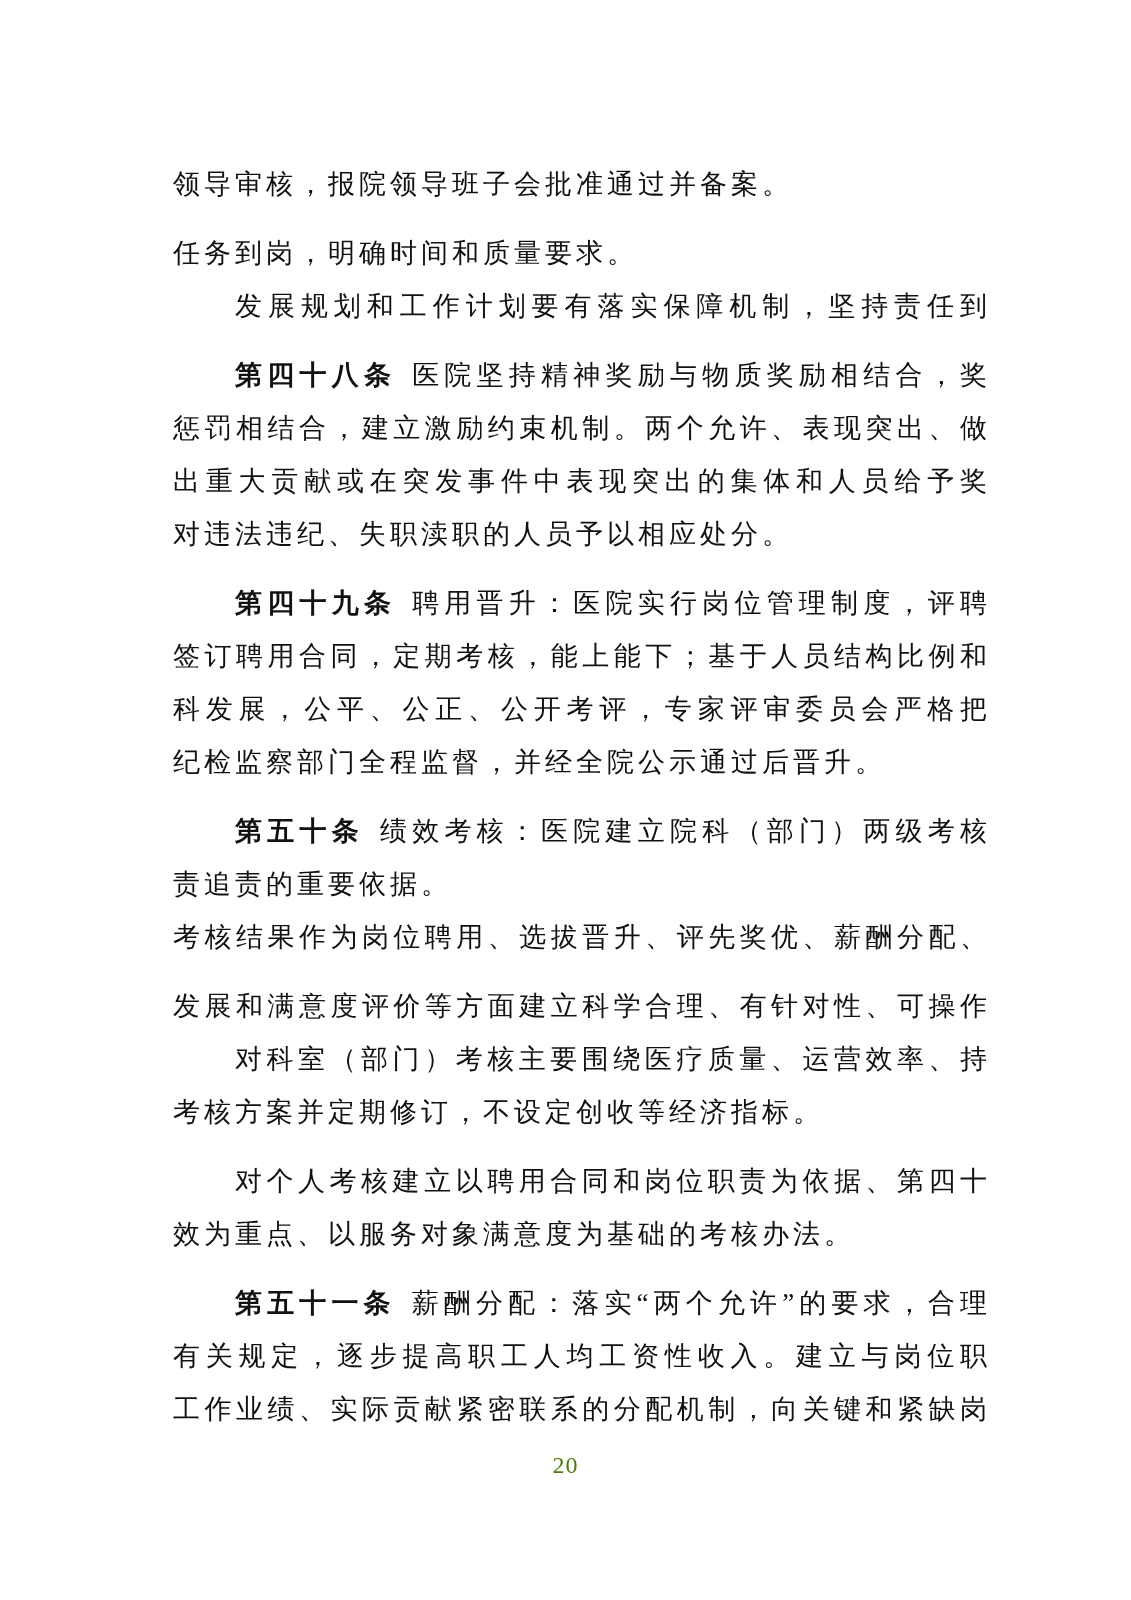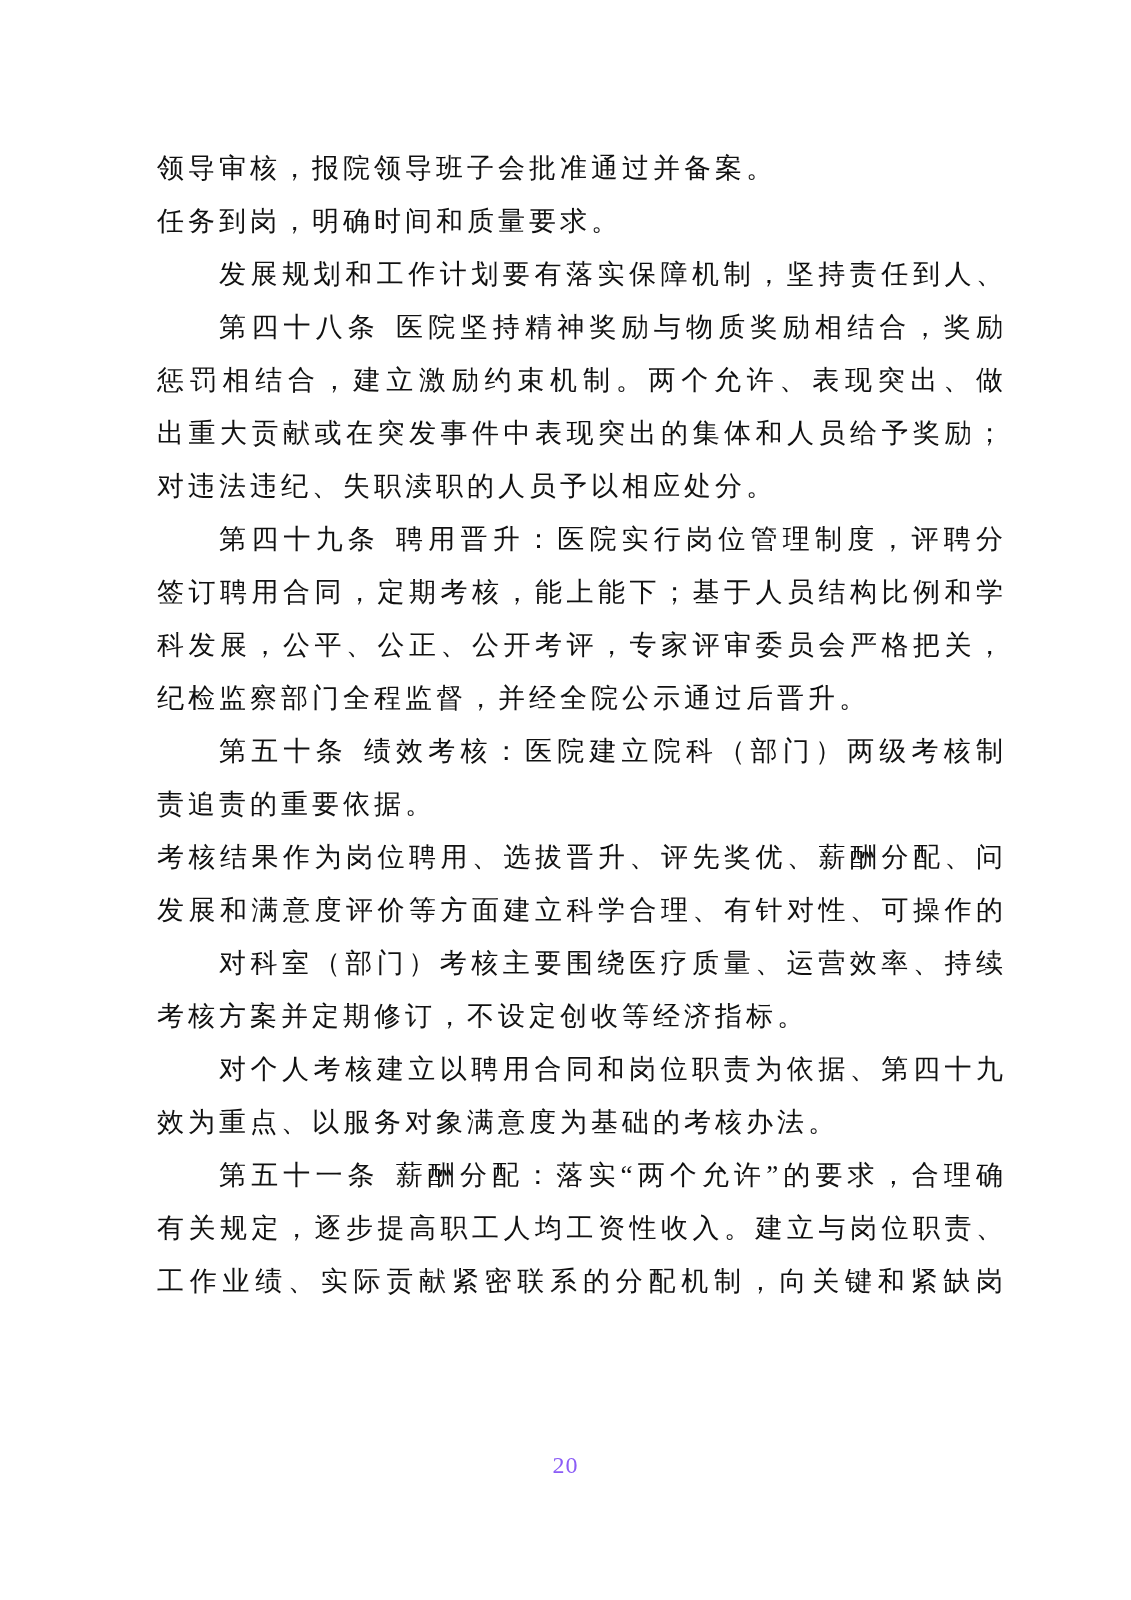--- a/index.html
+++ b/index.html
@@ -16,52 +16,52 @@
     font-family: "Liberation Serif", "DejaVu Serif", serif;
     color: #111111;
   }
   .text-block {
     position: absolute;
     left: 157px;
     top: 142px;
     width: 850px;
   }
   .para {
-    margin: 0;
+    margin: 16px;
     padding: 0;
   }
   .line {
     font-size: 27px;
     line-height: 53px;
     height: 53px;
     letter-spacing: 4px;
     text-align: justify;
     text-align-last: justify;
     overflow: hidden;
     white-space: normal;
   }
   .line.last {
     text-align-last: left;
   }
   .line.indent {
     padding-left: 62px;
   }
   .heading {
-    font-weight: 400;
+    font-weight: 700;
     margin-right: 16px;
   }
   .page-number {
     position: absolute;
     top: 1452px;
     left: 0;
     width: 100%;
     text-align: center;
     font-size: 24px;
     letter-spacing: 1px;
-    color: #8b5cf6;
+    color: #4d7c0f;
   }
 </style>
 </head>
 <body>
 
 <div class="page" style="background: rgb(255, 255, 255); color: rgb(17, 17, 17);">
   <div class="text-block">
       <div class="para">
         <div class="line last">领导审核，报院领导班子会批准通过并备案。</div>
       </div>

